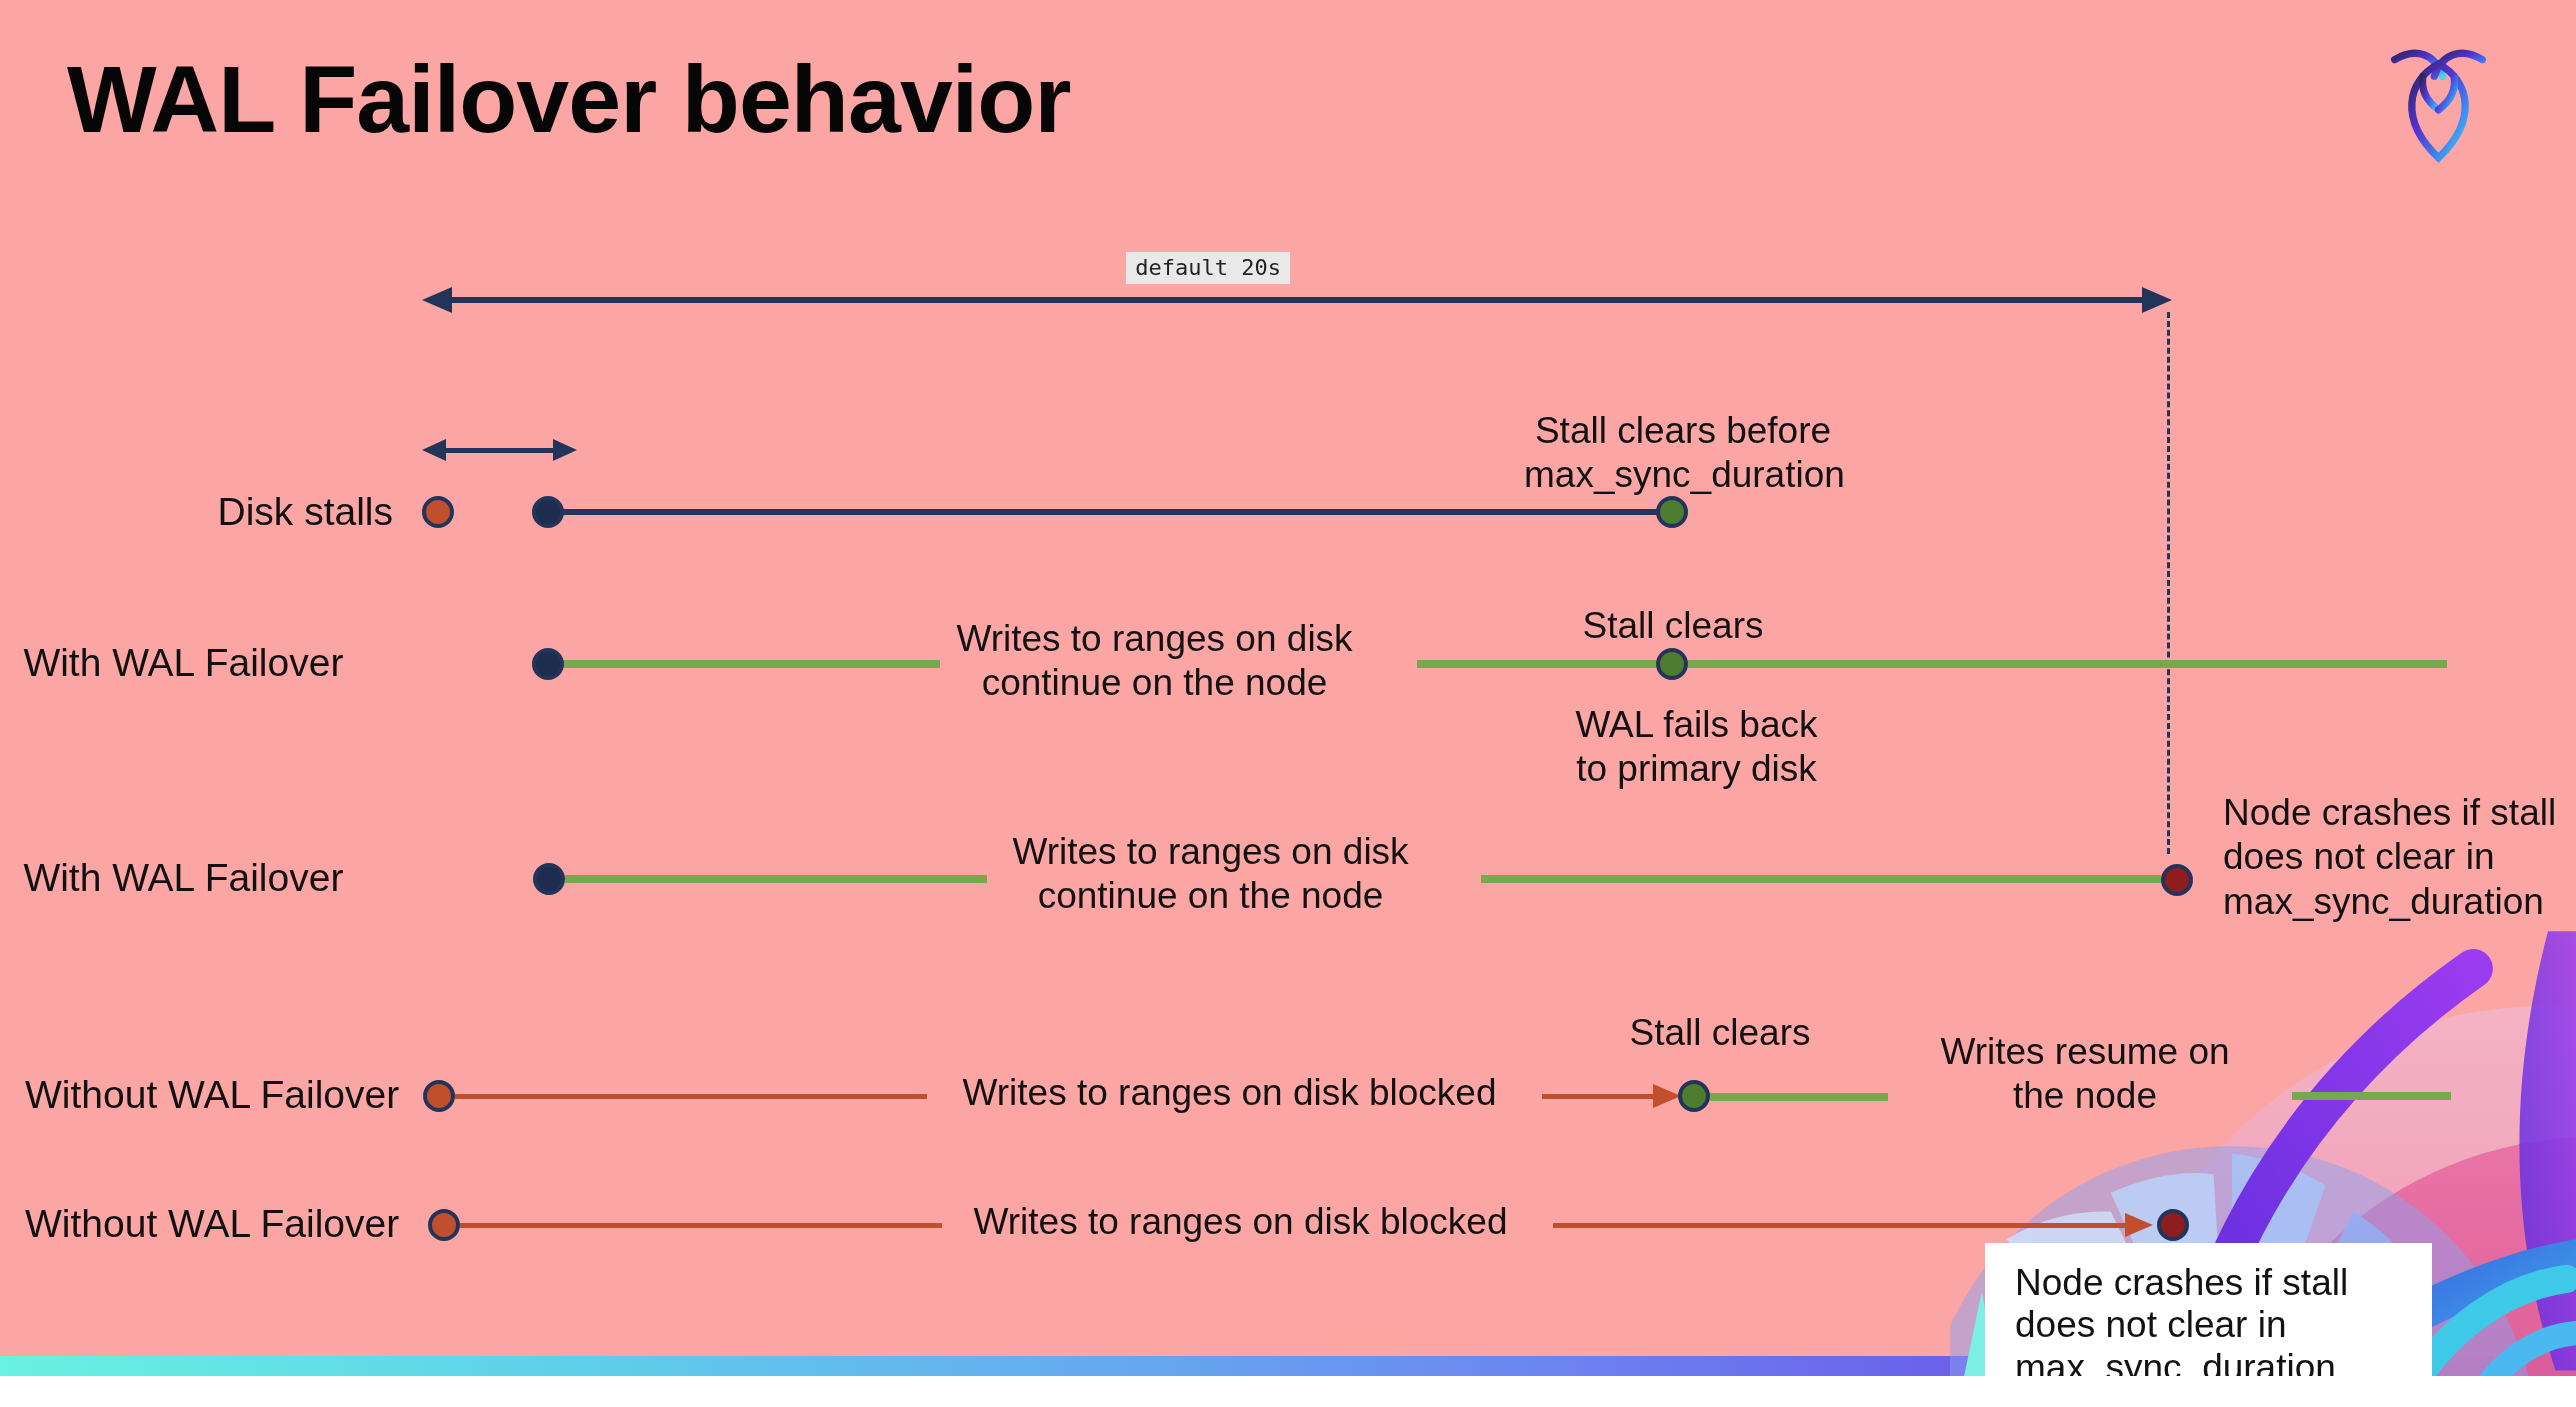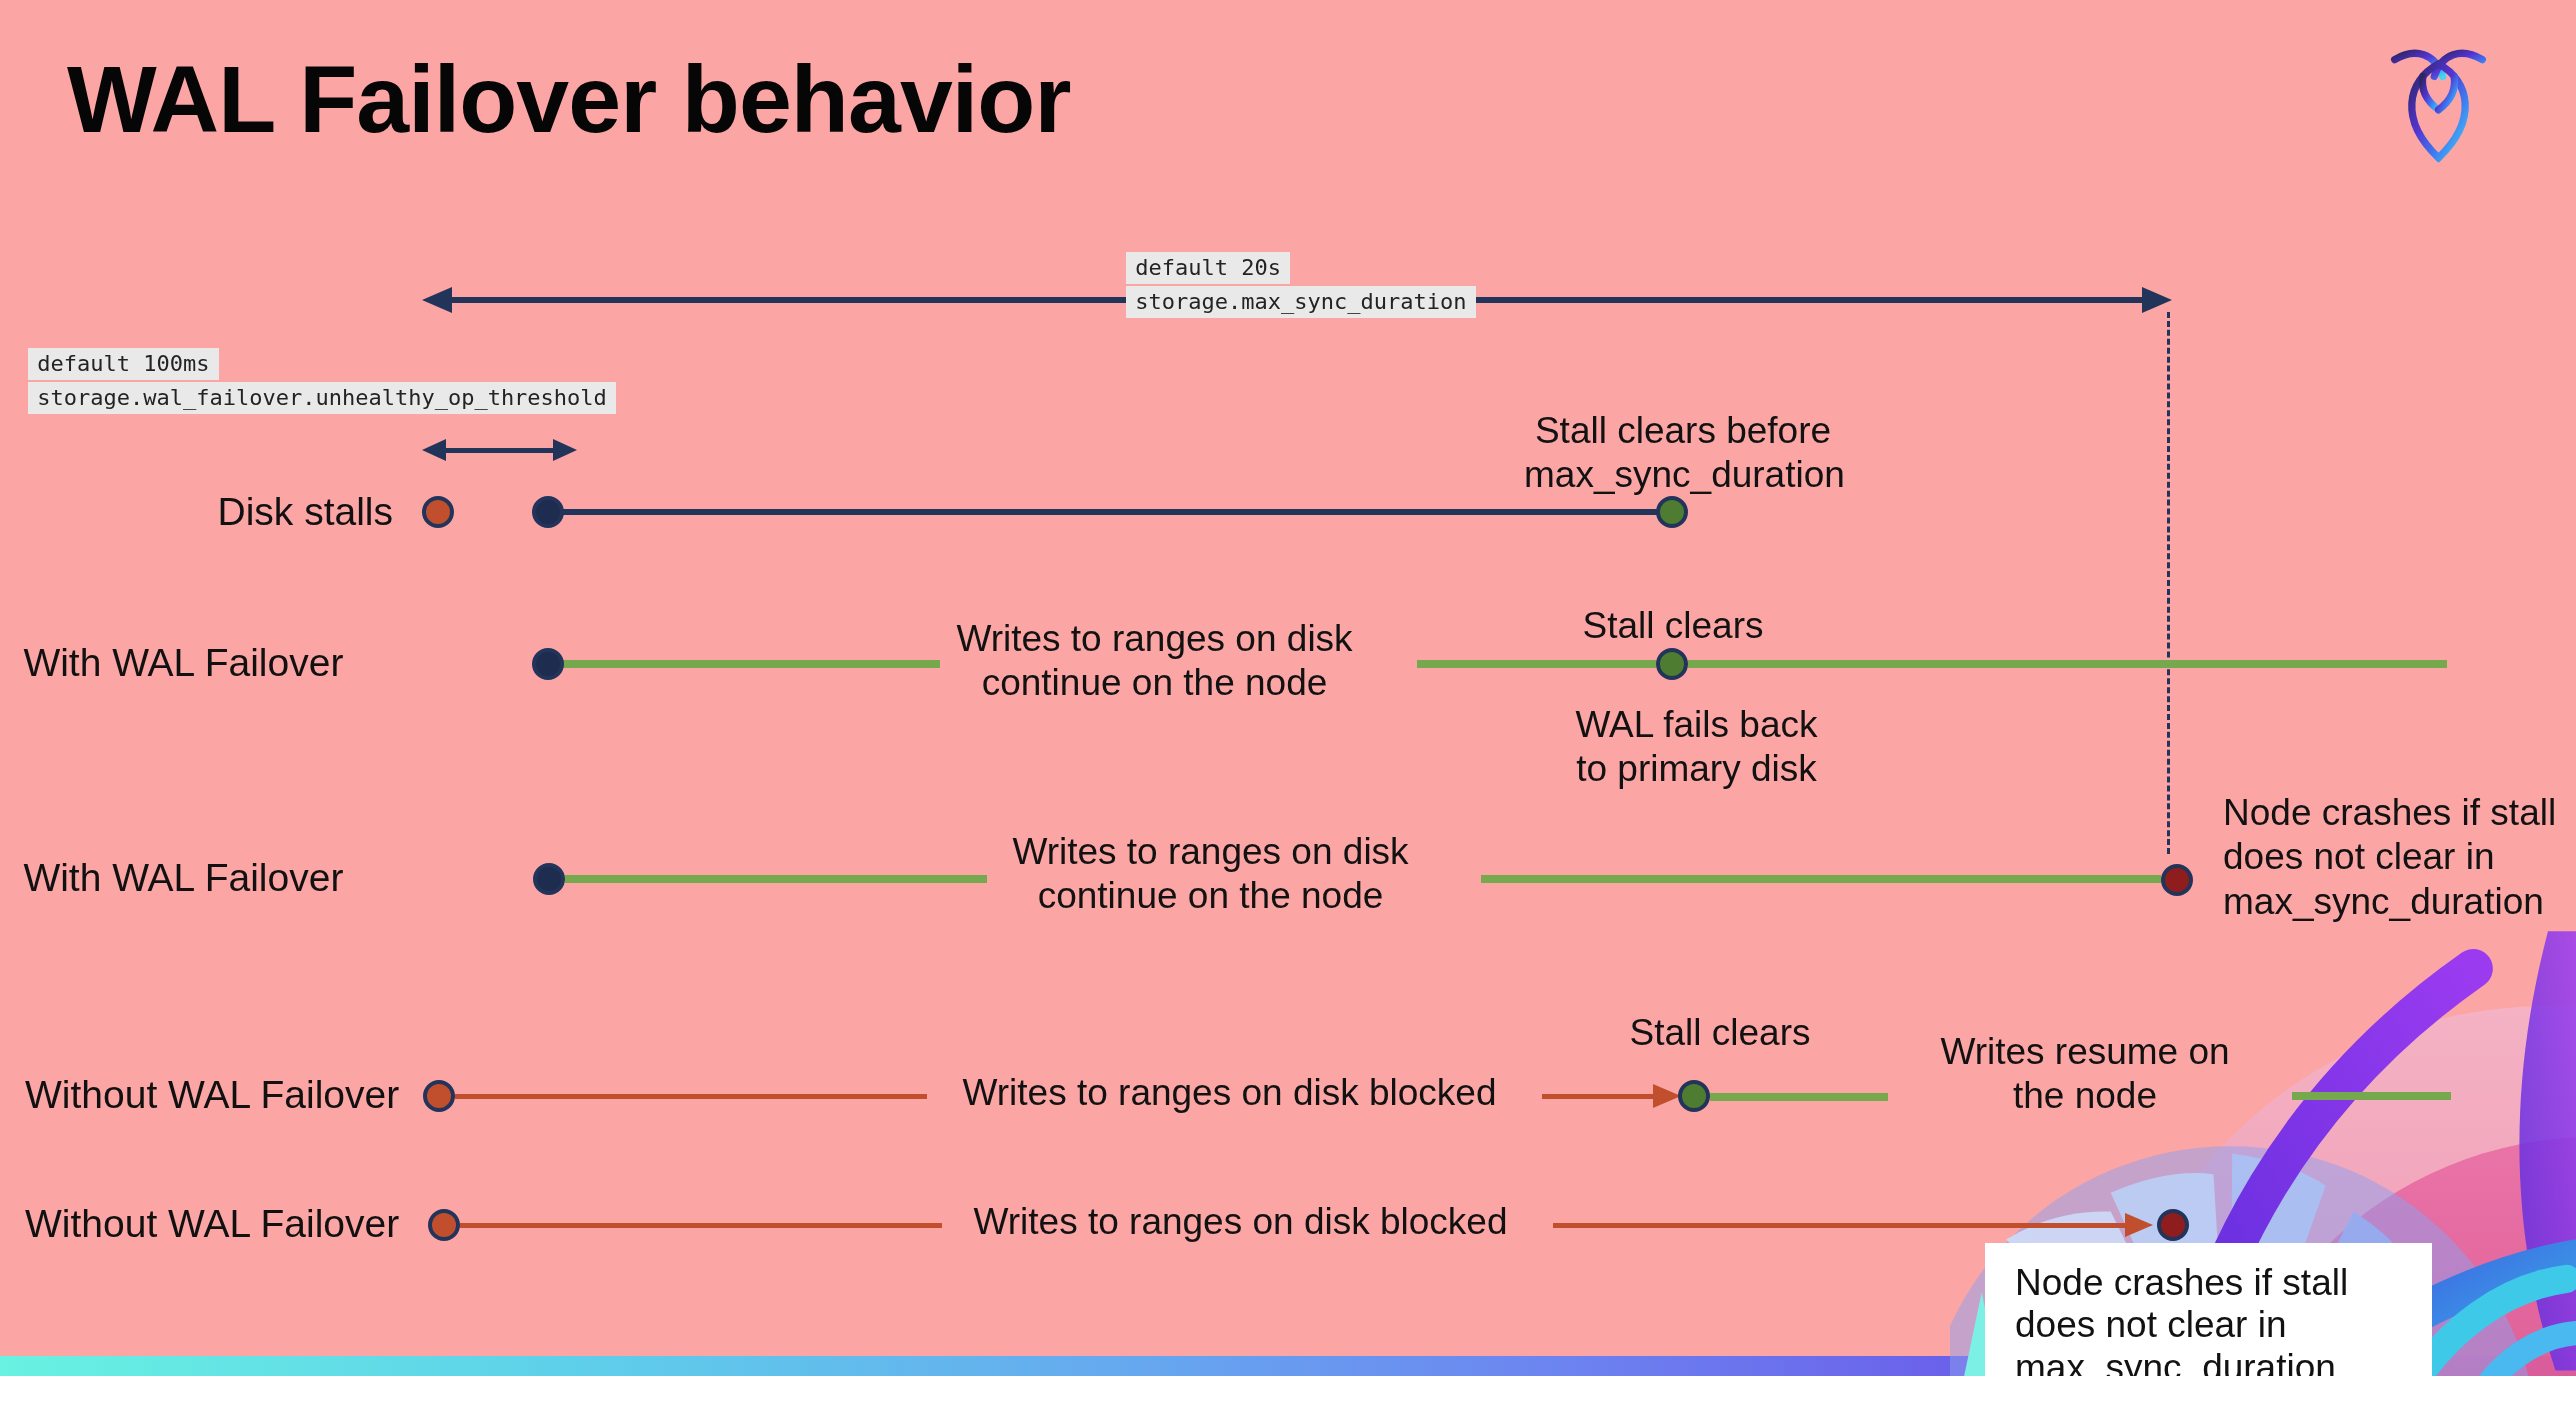--- a/index.html
+++ b/index.html
@@ -108,27 +108,22 @@
     <path d="M 8 510 L 34 386 L 58 510 Z" fill="#7df0e6"></path>
   </svg>
 
   <div class="footer"></div>
 
   <div class="line nline" style="left:447px;top:297px;width:1701px;"></div>
   <div class="ah ah-left-navy" style="left:422px;top:287px;"></div>
   <div class="ah ah-right-navy" style="left:2142px;top:287px;"></div>
   <div class="mono" style="left:1126px;top:252px;">
     <span>default 20s</span>
-    <span>storage.max_sync_duration</span>
   </div>
 
-  <div class="mono" style="left:28px;top:348px;">
-    <span>default 100ms</span>
-    <span>storage.wal_failover.unhealthy_op_threshold</span>
-  </div>
   <div class="line nline" style="left:439px;top:448px;width:120px;height:4.7px;"></div>
   <div class="ah ah-left-navy-sm" style="left:422px;top:439px;"></div>
   <div class="ah ah-right-navy-sm" style="left:553px;top:439px;"></div>
 
   <div class="dashv"></div>
 
   <div class="rowlabel" style="left:131px;top:490px;width:262px;text-align:right;">Disk stalls</div>
   <div class="line nline" style="left:548px;top:509px;width:1109px;"></div>
   <div class="dot dot-red" style="left:422px;top:496px;"></div>
   <div class="dot dot-navy" style="left:532px;top:496px;"></div>

